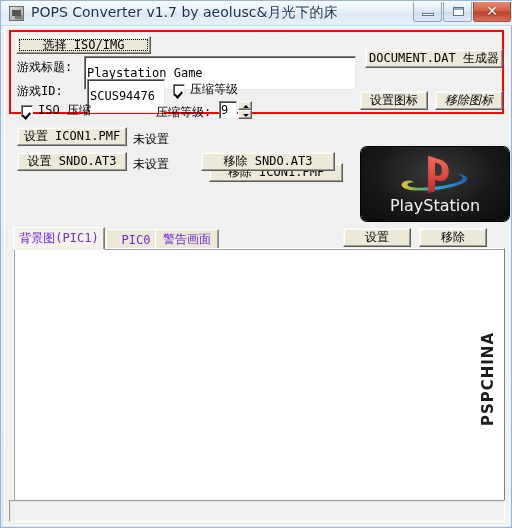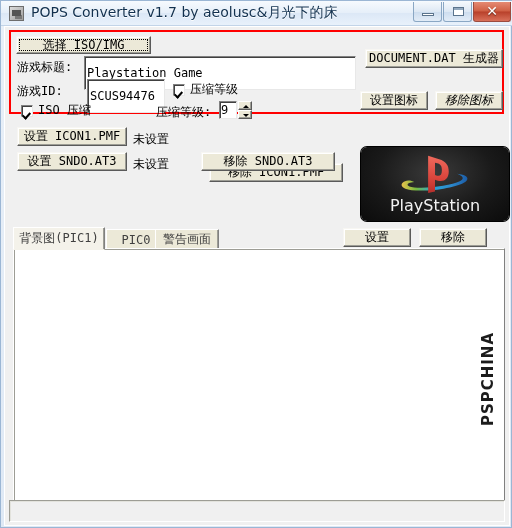--- a/index.html
+++ b/index.html
@@ -168,21 +168,21 @@
   .tabhost{
     position:absolute;left:8px;top:200px;width:492px;height:295px;
   }
   .tabstrip{position:absolute;left:0;top:0;height:22px;width:100%;}
   .tab{
     position:absolute;top:2px;height:20px;box-sizing:border-box;
     background:#ece9d8;
     border:1px solid #ffffff;border-right-color:#808080;border-bottom:none;
     box-shadow:inset -1px 0 0 #9d9d95;
     font-family:"DejaVu Sans Mono","Liberation Mono",monospace;
-    font-size:12px;color:#404040;
+    font-size:12px;color:#6d28d9;
     display:flex;align-items:center;justify-content:center;
     padding:0 5px;white-space:nowrap;
   }
   .tab.sel{
     top:0;height:23px;background:#f4f2ea;z-index:3;
     border-bottom:1px solid #f4f2ea;
   }
   .tabpage{
     position:absolute;left:0;top:21px;width:492px;height:274px;
     box-sizing:border-box;

